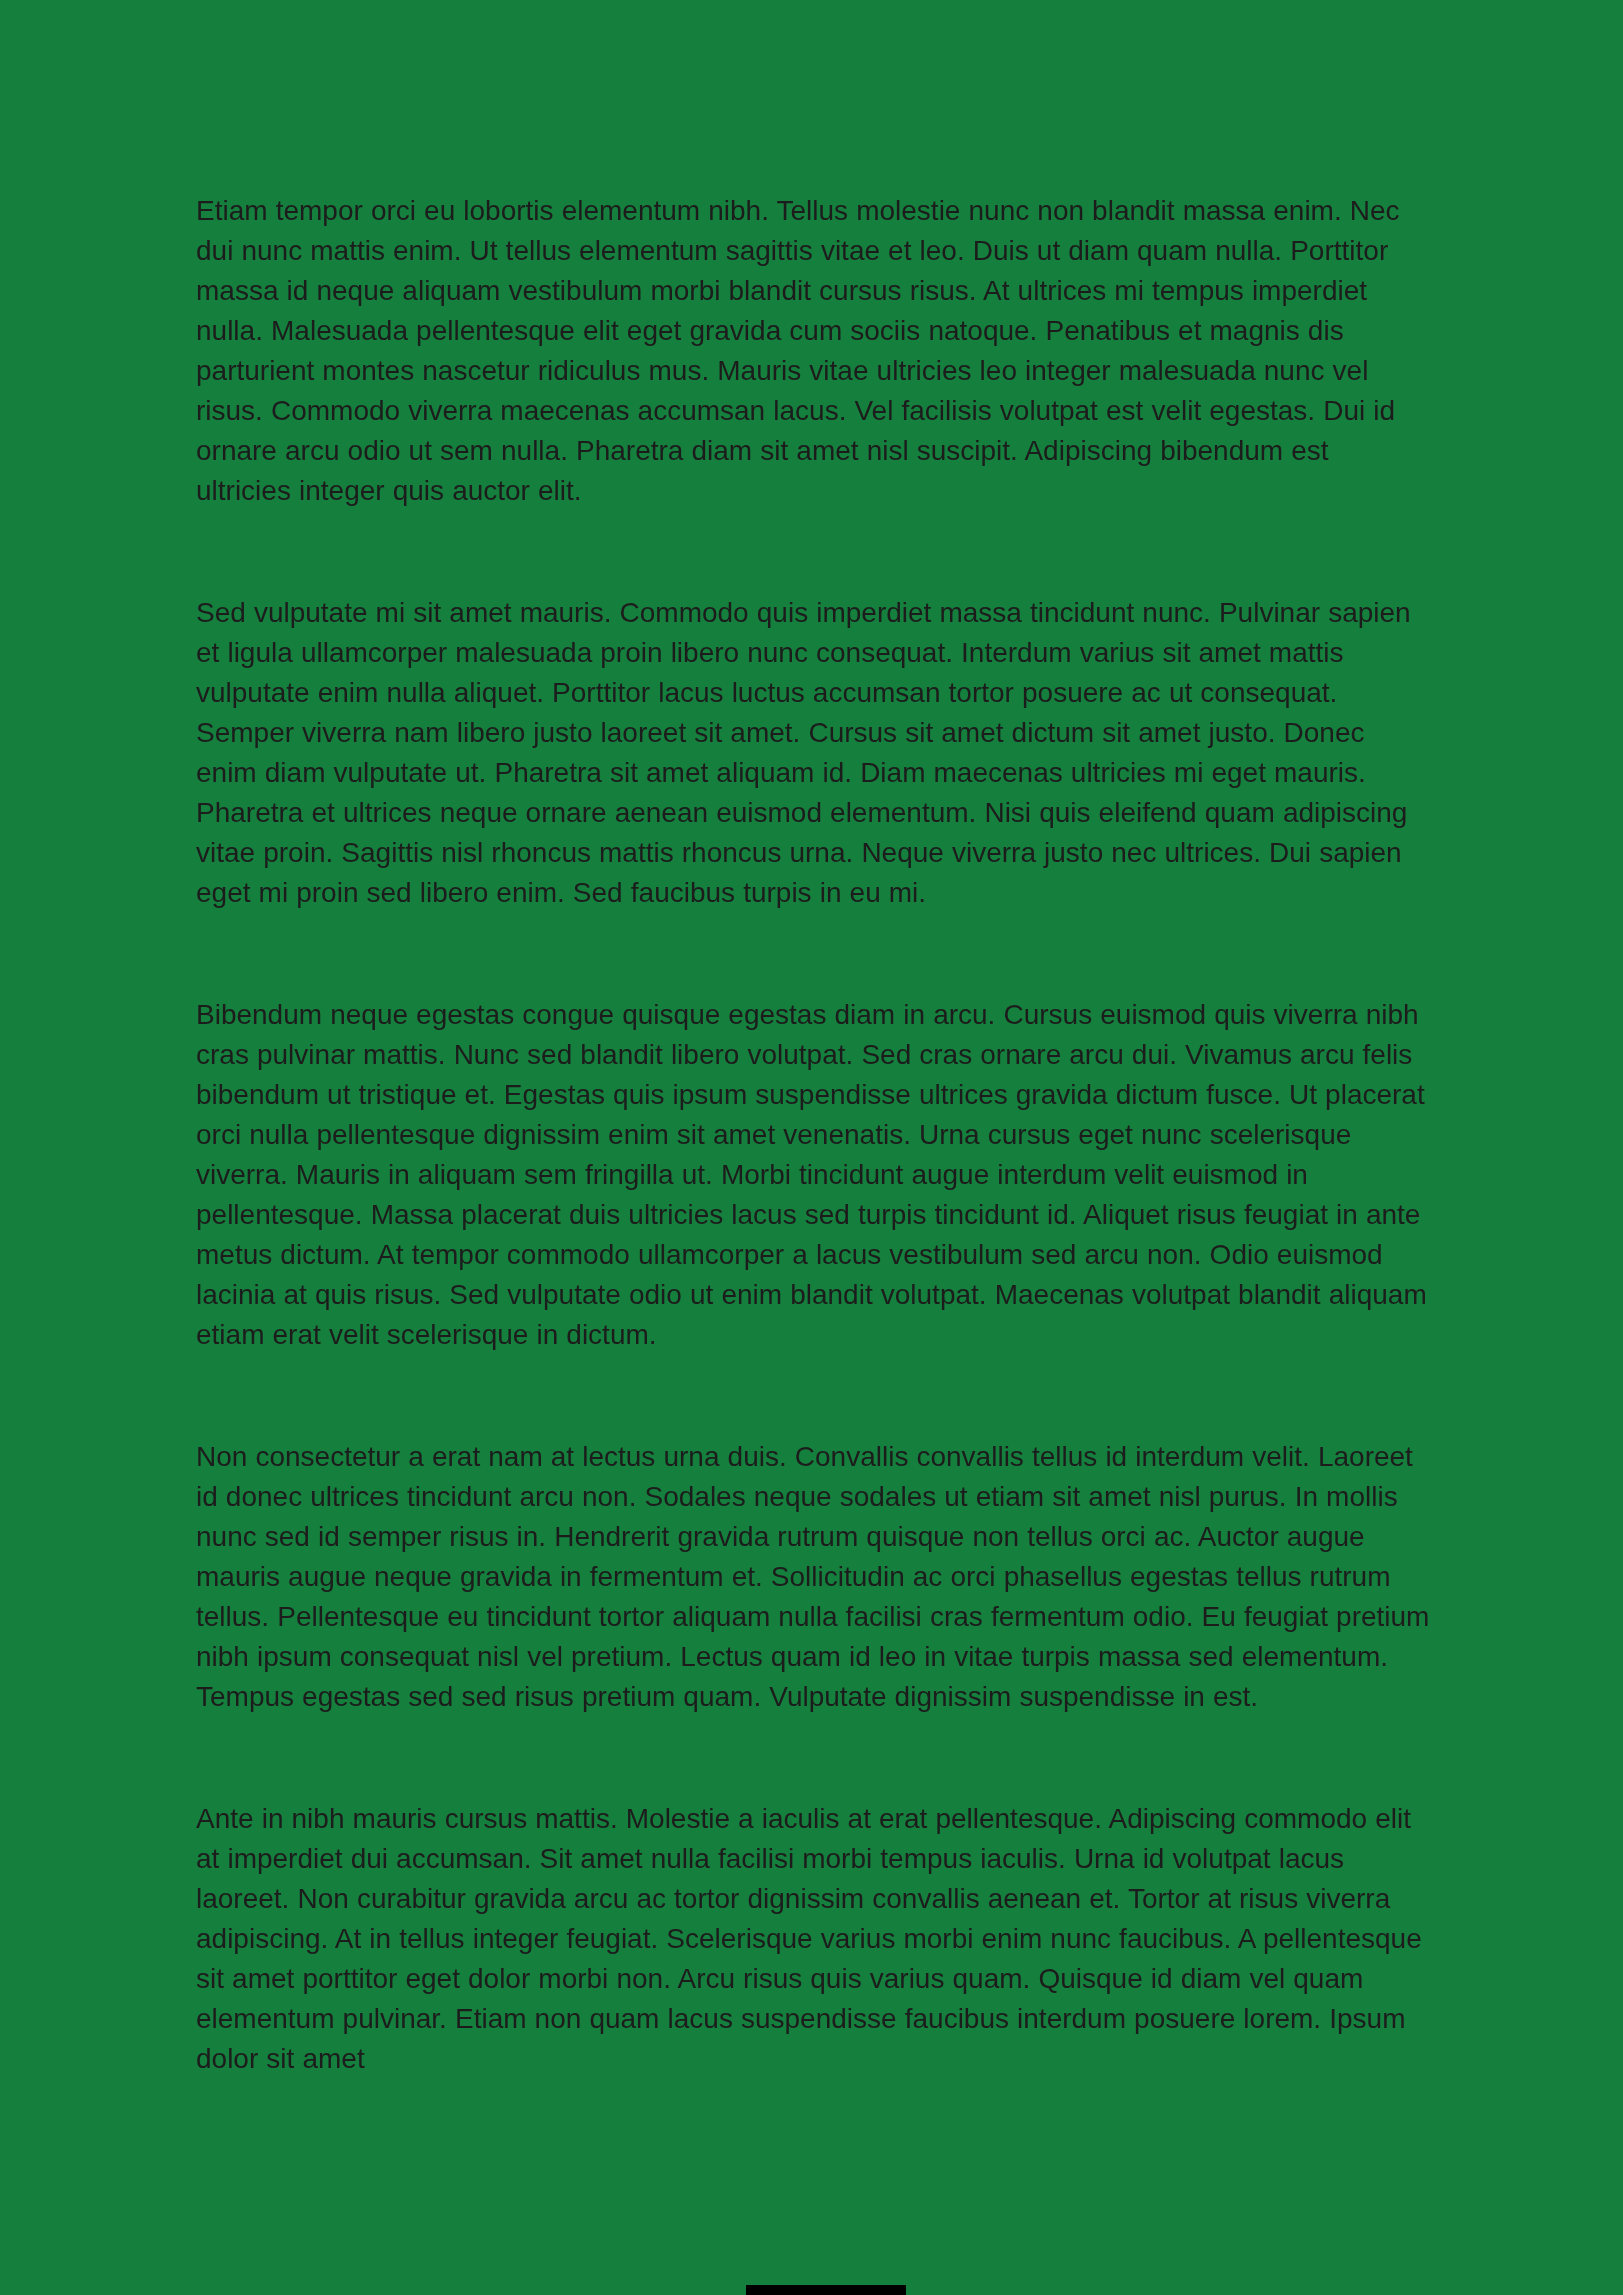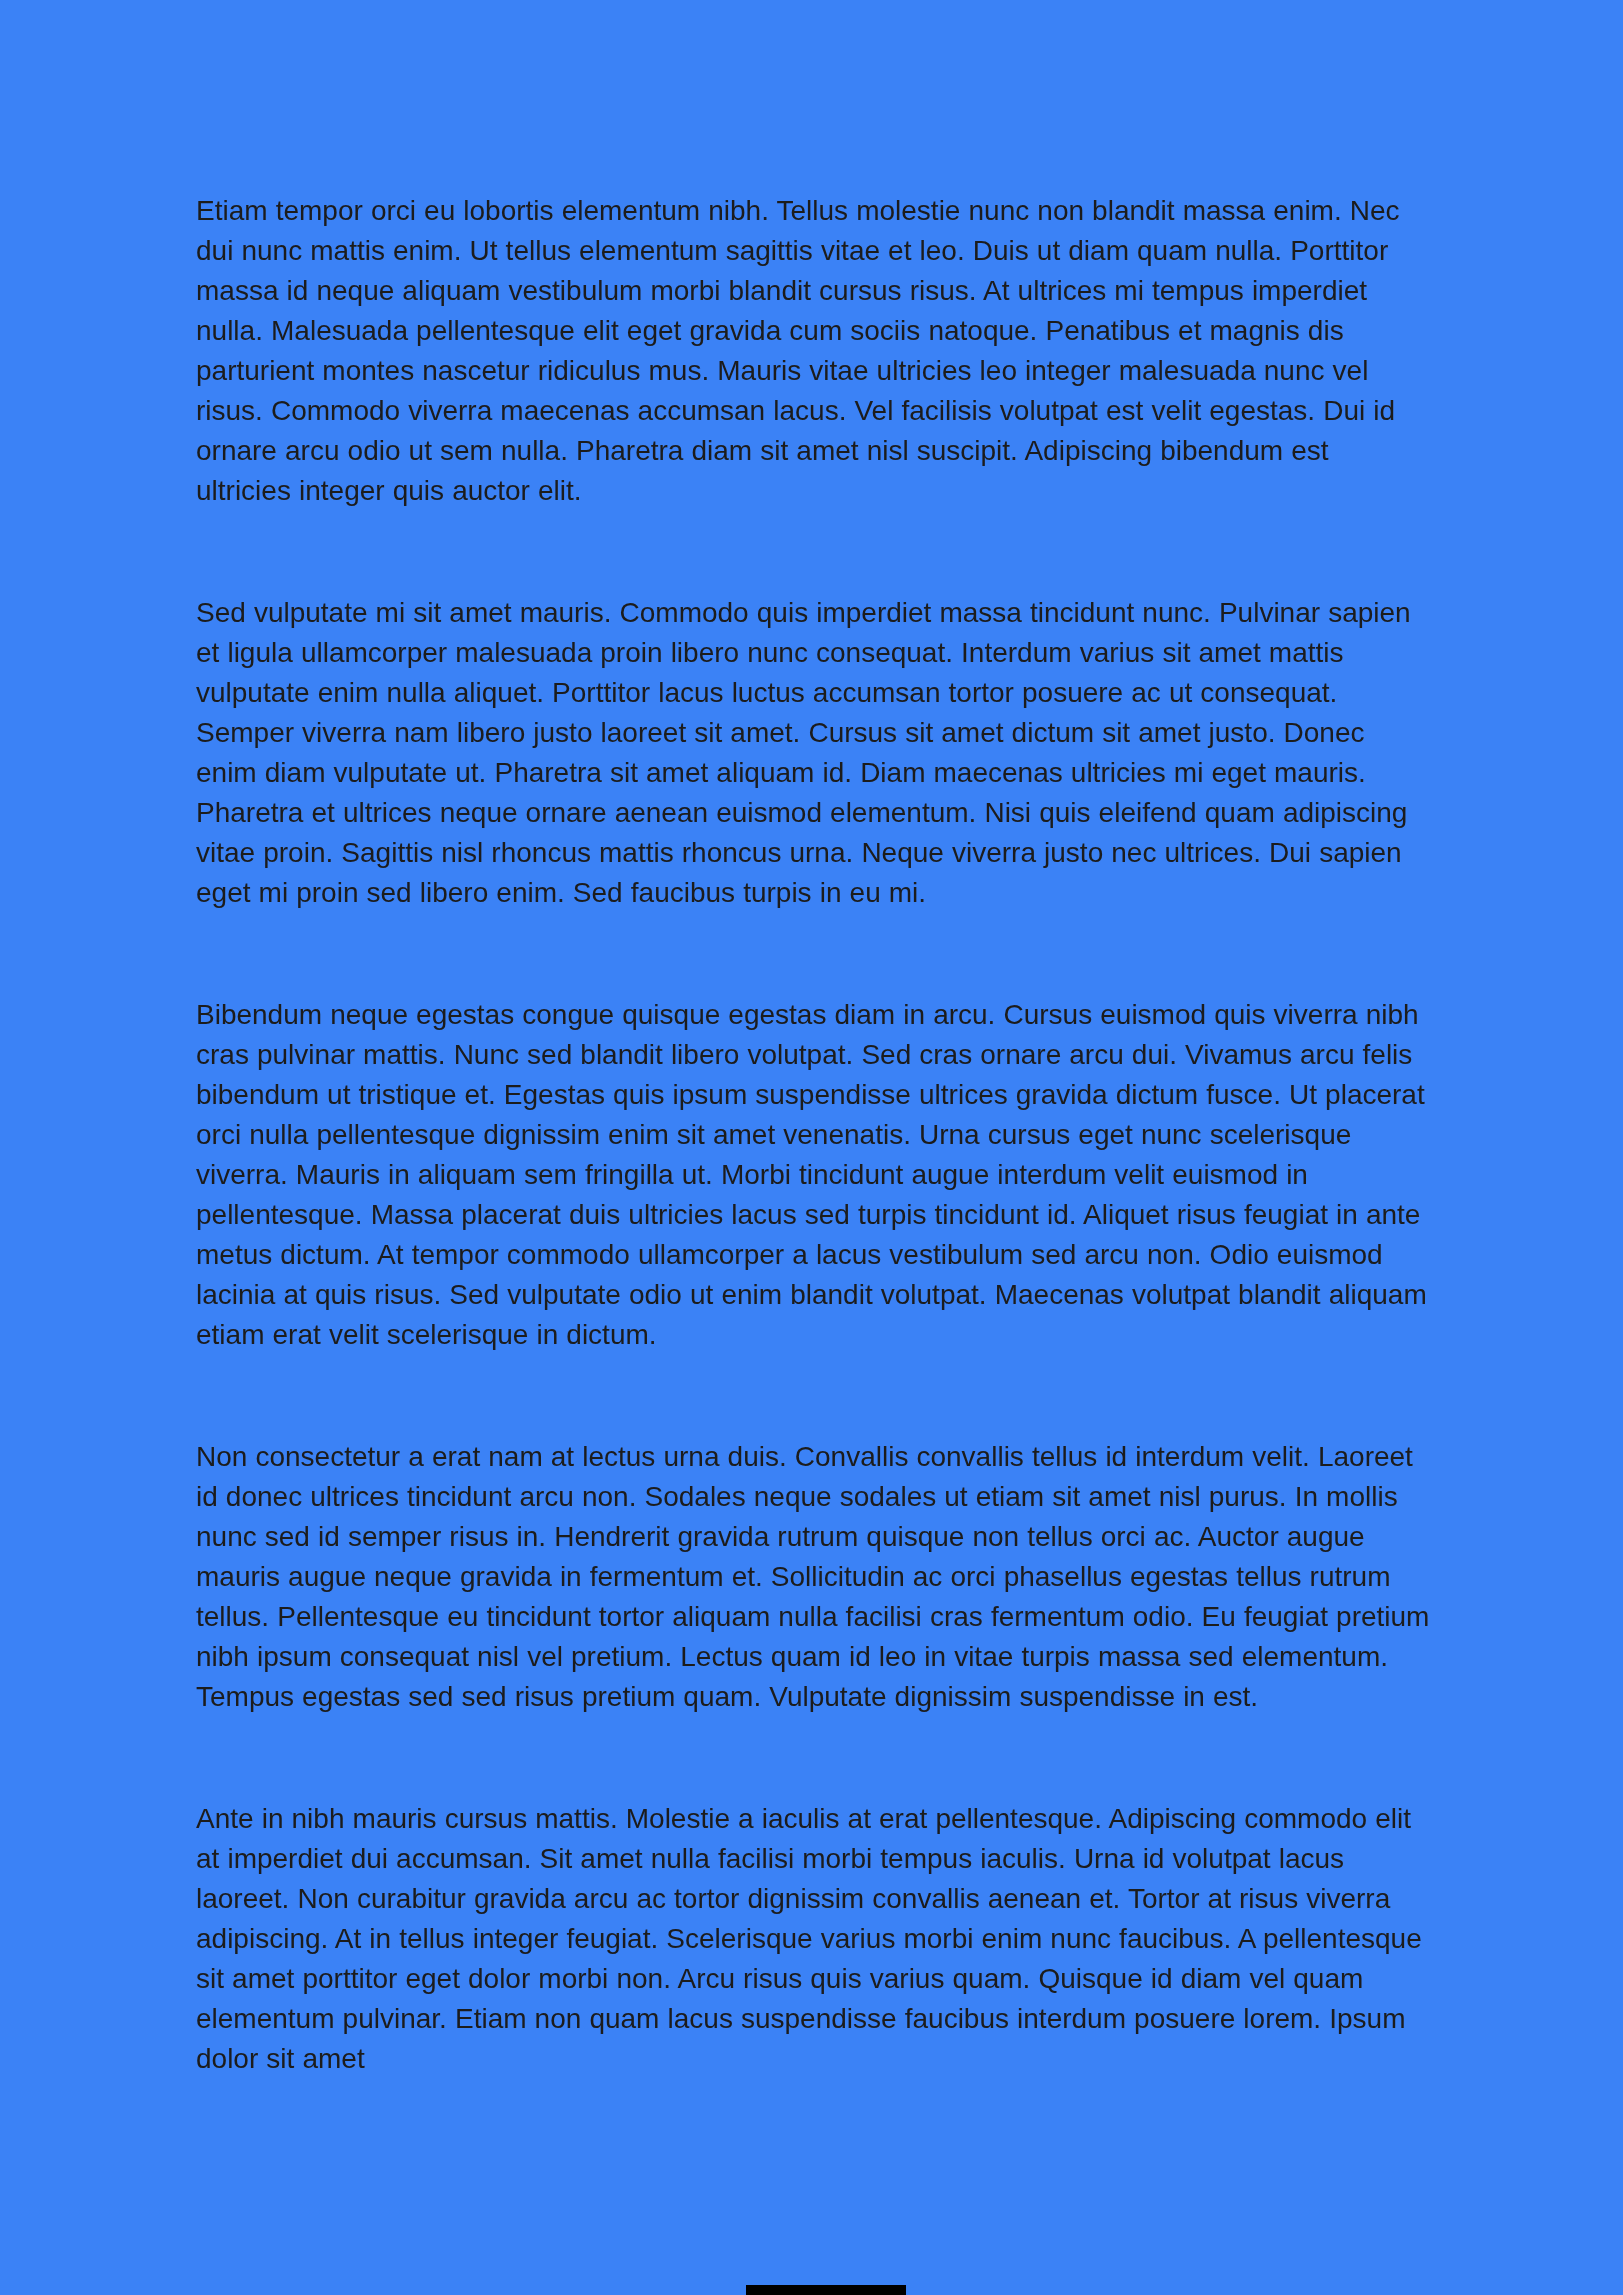--- a/index.html
+++ b/index.html
@@ -10,21 +10,21 @@
     width: 1623px;
     height: 2295px;
     background: #ffffff;
     position: relative;
     overflow: hidden;
     font-family: "Liberation Sans", sans-serif;
   }
   .page {
     position: absolute;
     inset: 0;
-    background: #3b82f6;
+    background: #15803d;
   }
   .content {
     position: absolute;
     left: 196px;
     top: 191px;
     width: 1235px;
     color: #1c1c1c;
     font-size: 28px;
     line-height: 40px;
     text-align: left;

